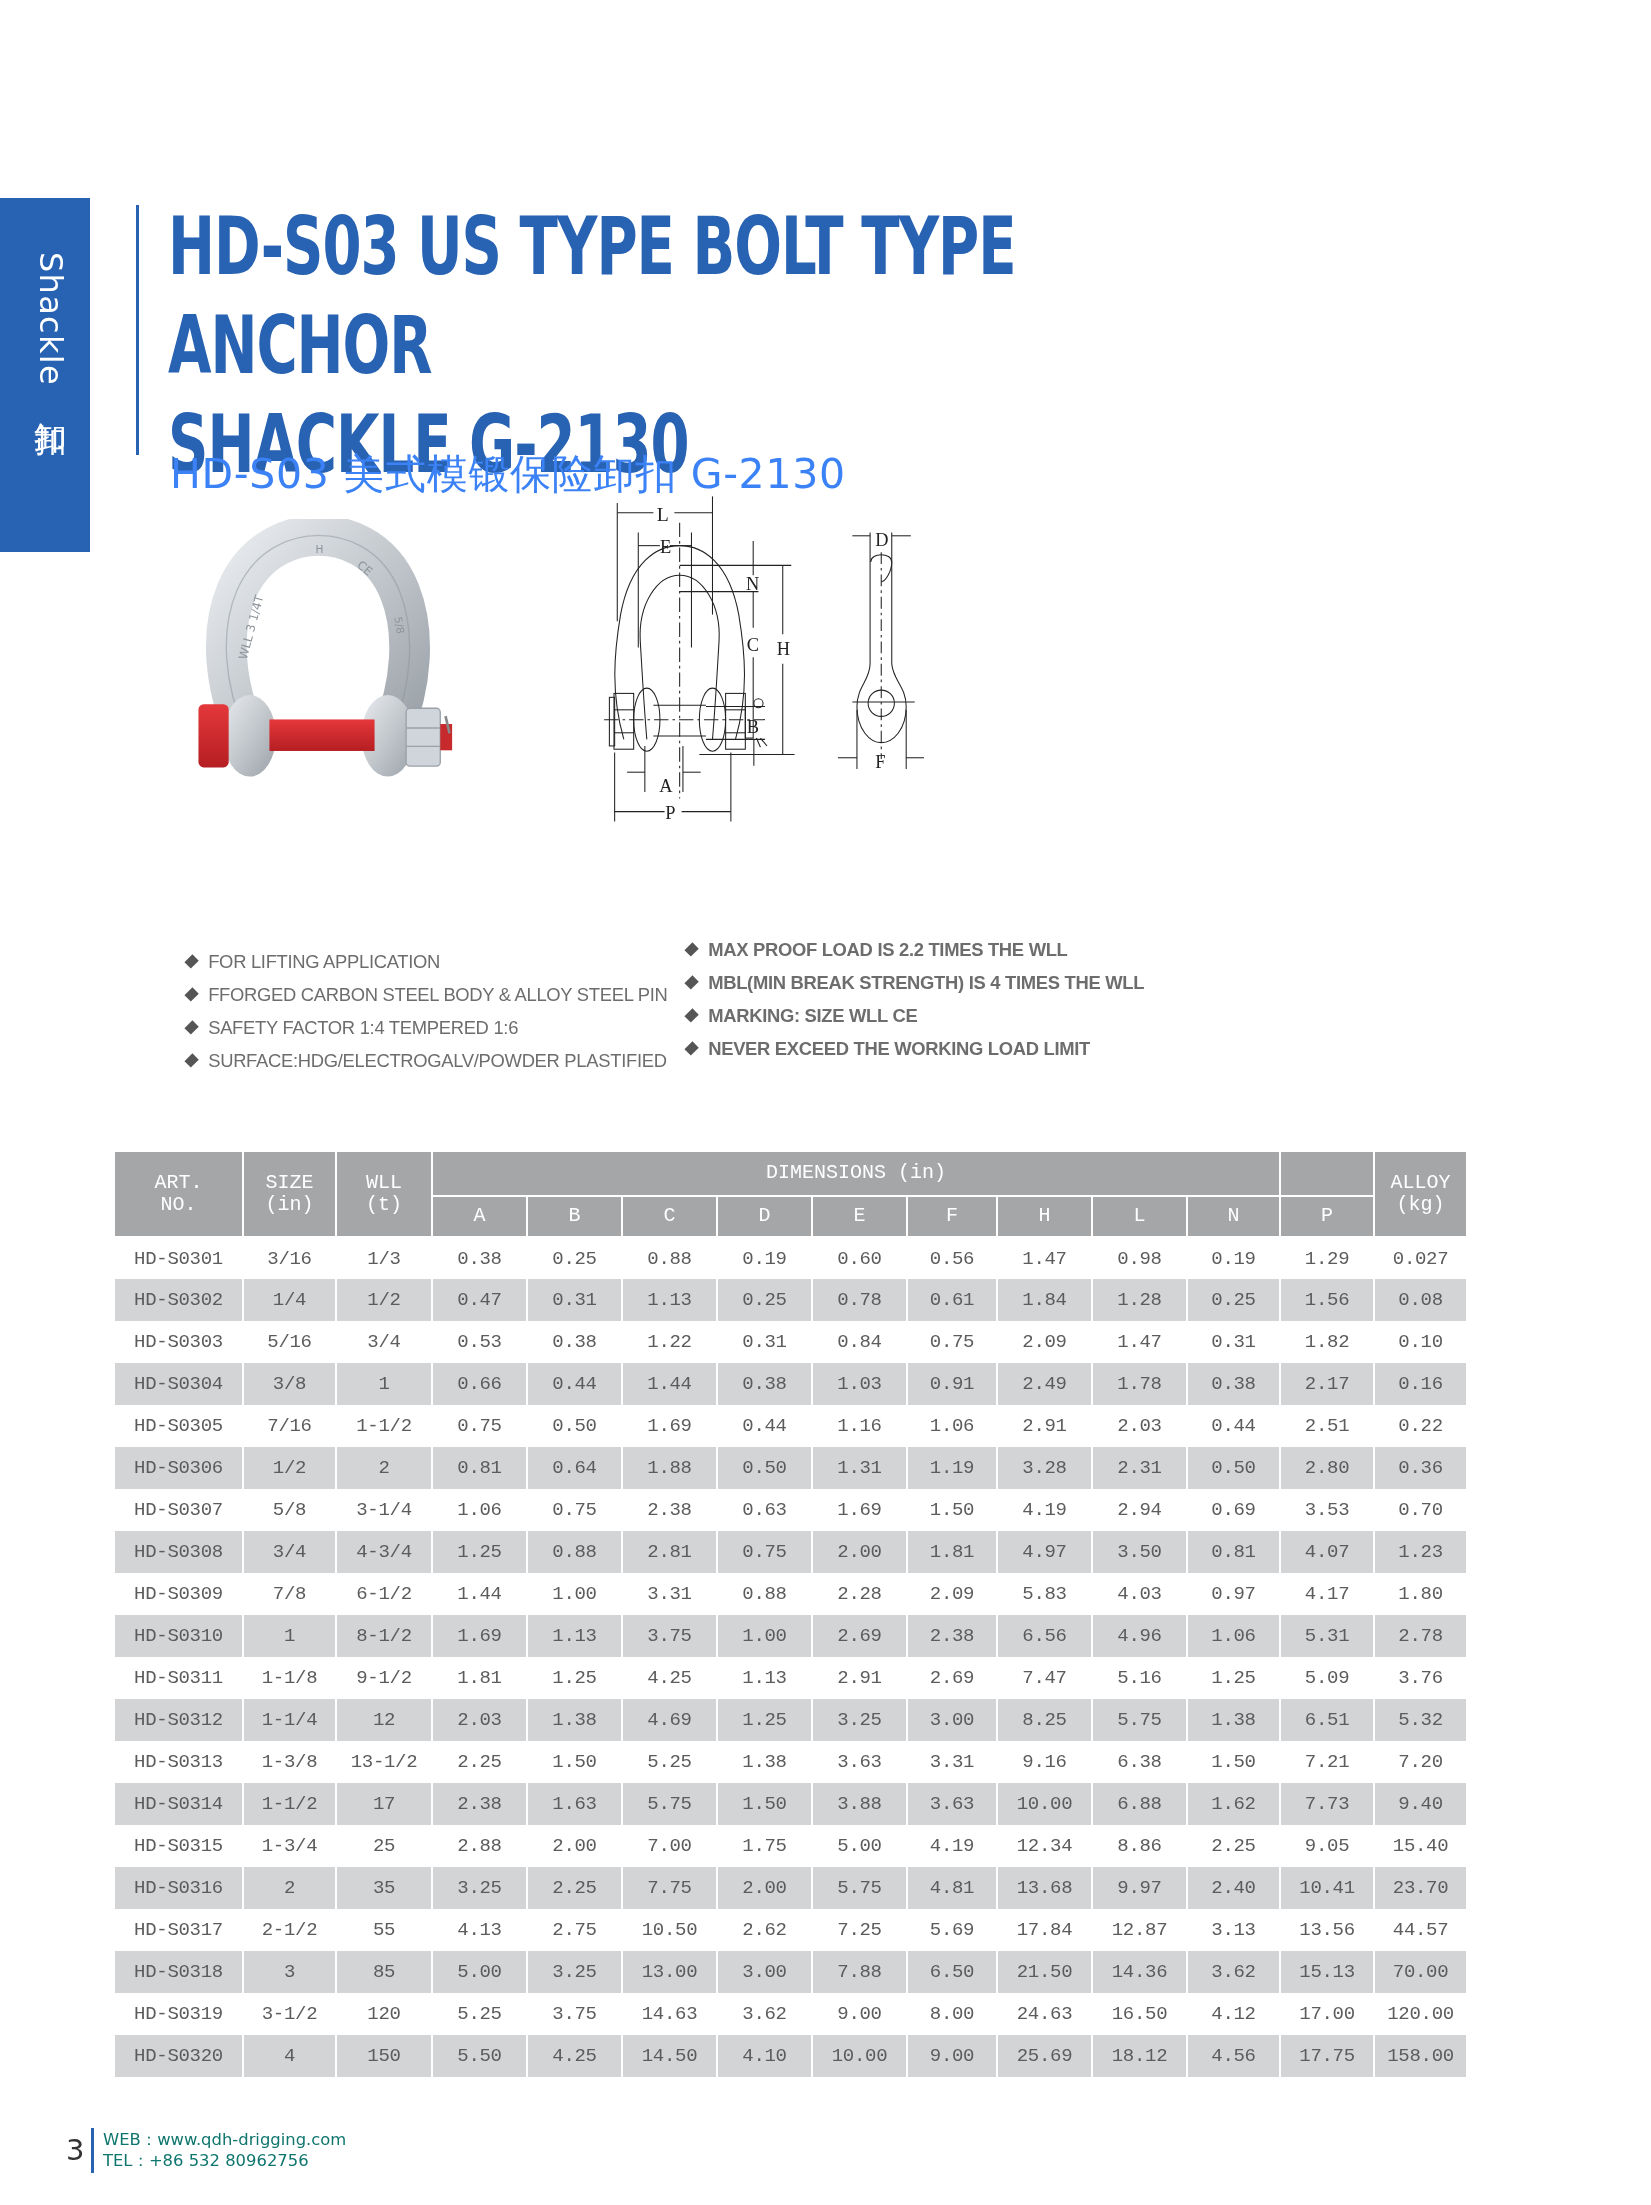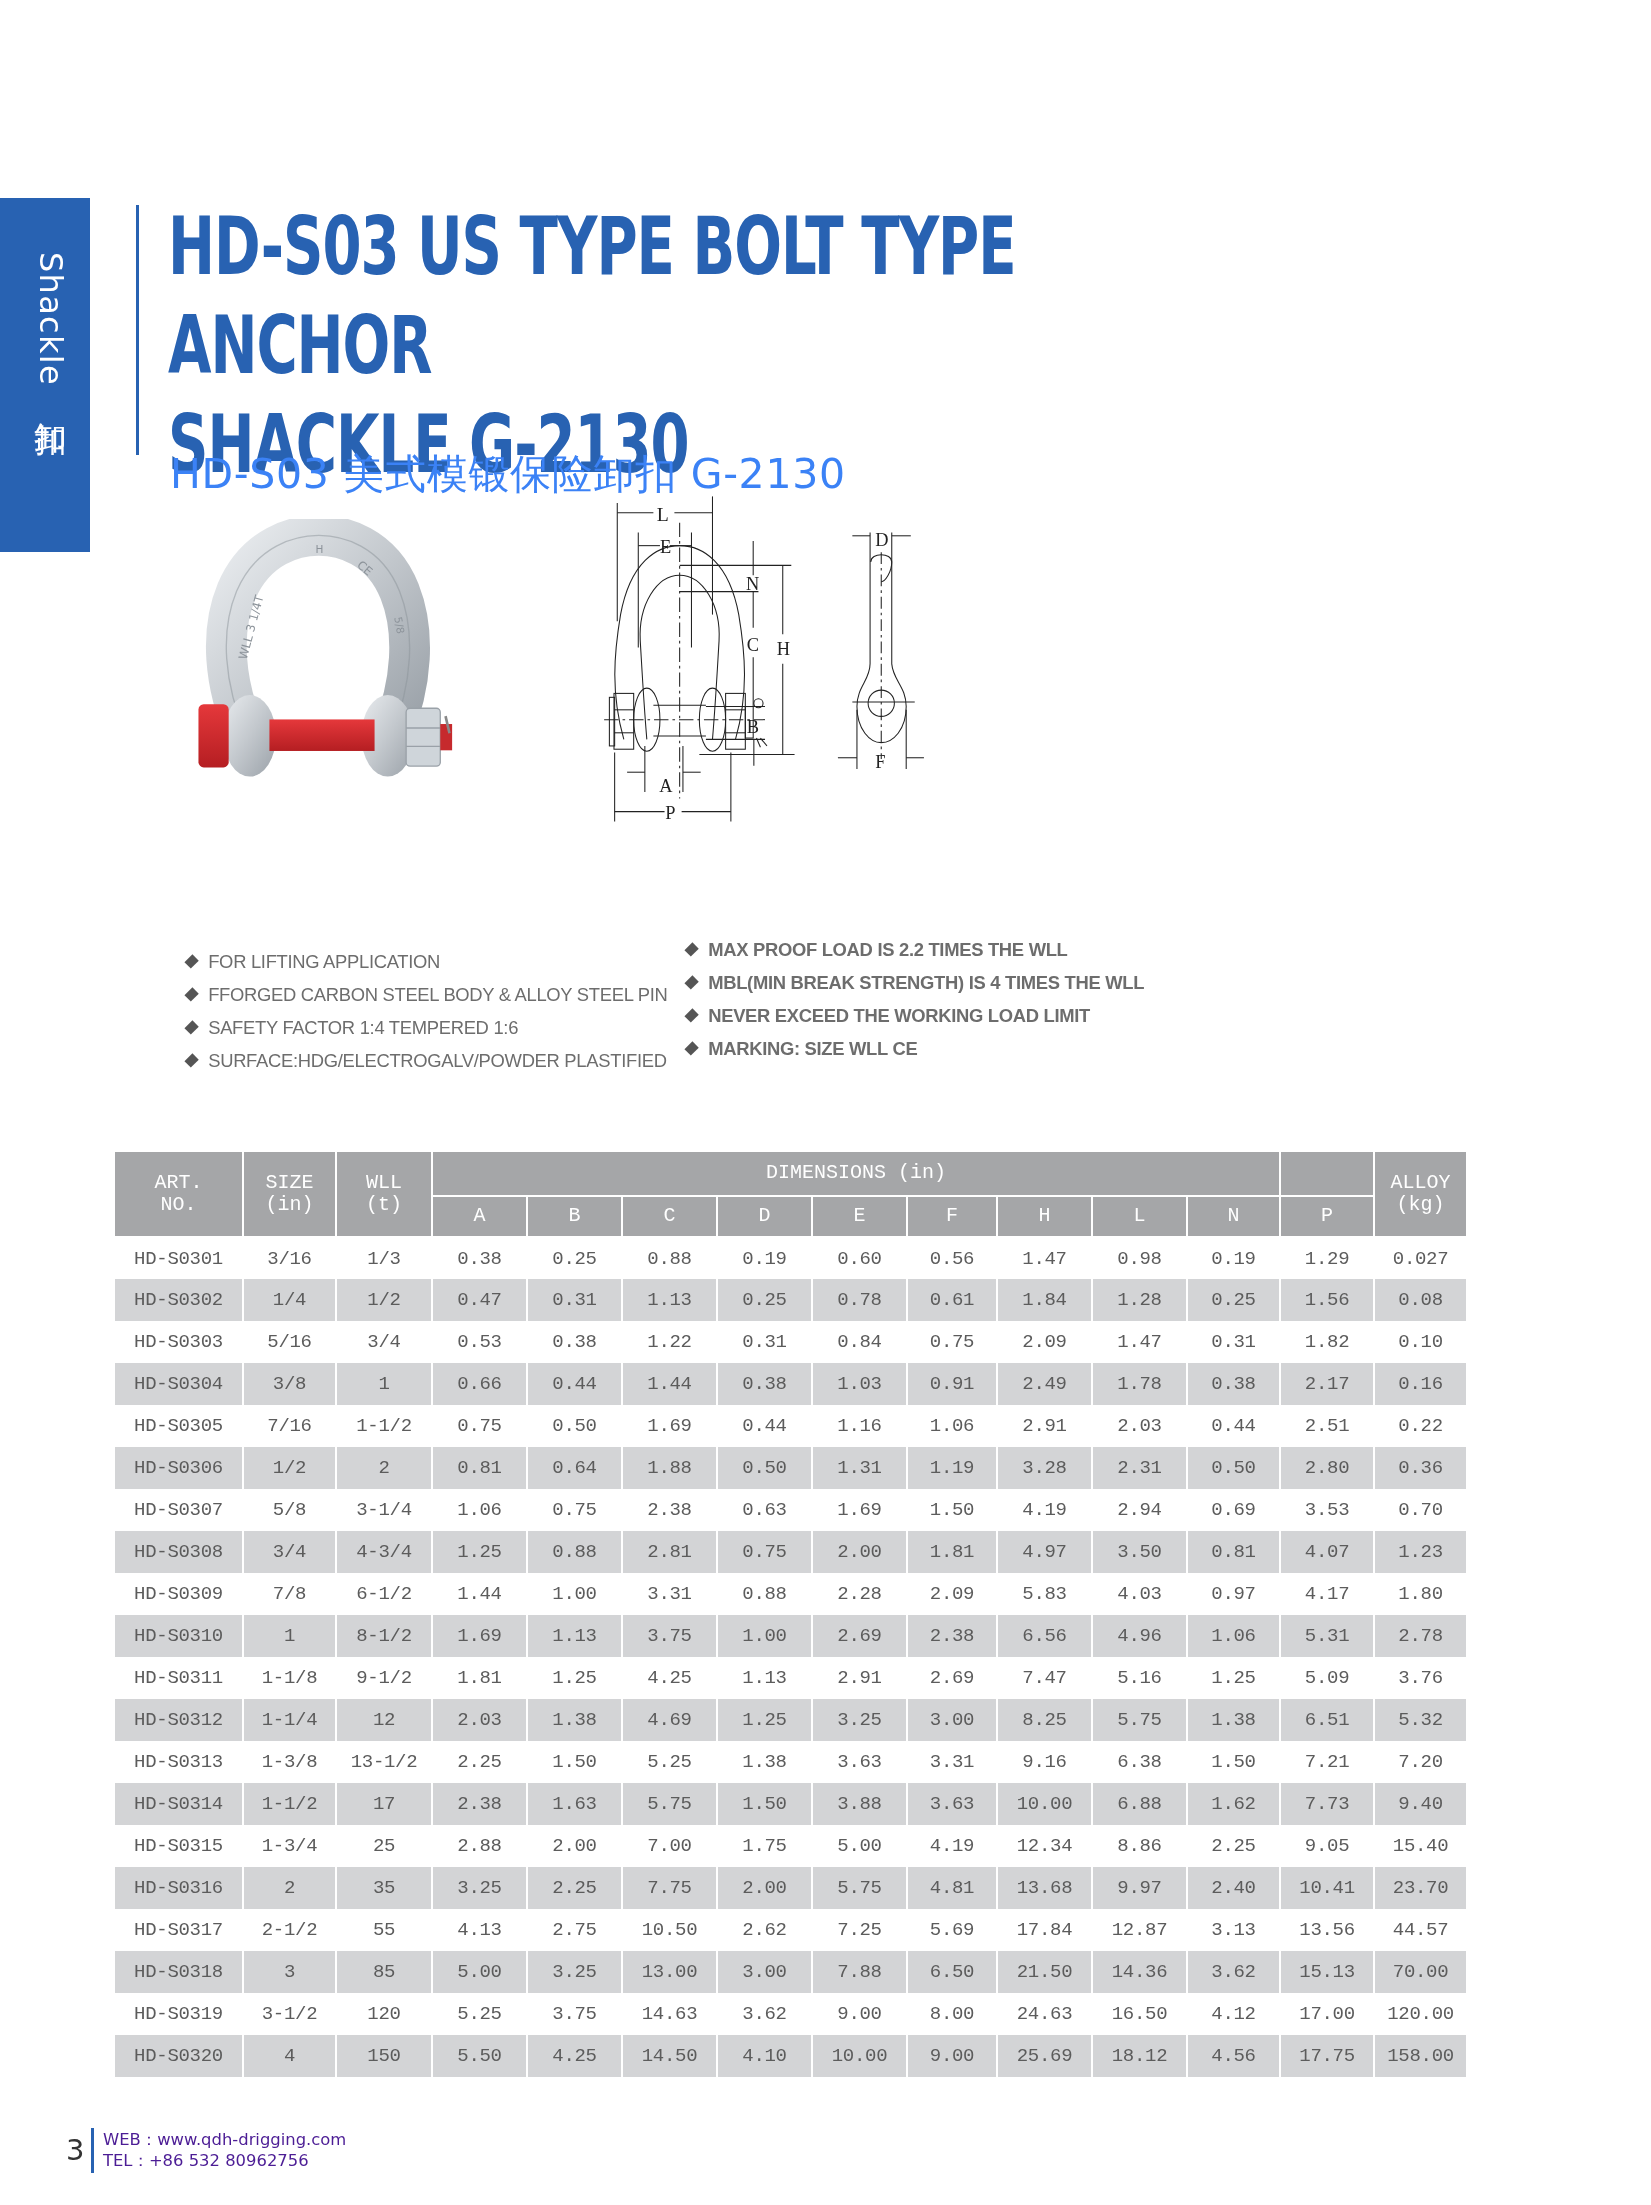--- a/index.html
+++ b/index.html
@@ -53,21 +53,21 @@
   table.spec td {
     height: 42px; text-align: center; font-size: 19px; color: #5c5c5c;
     border-left: 2px solid #ffffff; border-right: 2px solid #ffffff;
     letter-spacing: -0.3px;
   }
   table.spec tr.alt td { background: #d3d4d6; }
 
   .footer { position: absolute; left: 66px; top: 2128px; height: 46px; }
   .page-num { position: absolute; left: 0; top: 5.3px; font-size: 29px; color: #333; font-family: "DejaVu Sans", sans-serif; }
   .footer-rule { position: absolute; left: 25px; top: 0; width: 3.3px; height: 45px; background: #2862b2; }
-  .footer-lines { position: absolute; left: 37px; top: 1.3px; font-family: "DejaVu Sans", sans-serif; font-size: 16.4px; color: #4c1d95; line-height: 21px; white-space: nowrap; }
+  .footer-lines { position: absolute; left: 37px; top: 1.3px; font-family: "DejaVu Sans", sans-serif; font-size: 16.4px; color: #0f766e; line-height: 21px; white-space: nowrap; }
 </style>
 </head>
 <body>
 
 <div class="side-tab">
   <span class="side-tab-text">Shackle 卸扣</span>
 </div>
 
 <div class="title-rule"></div>
 <div class="title">
@@ -216,25 +216,25 @@
     <div class="feat-item">
         <span class="diamond"></span>
         <span>MAX PROOF LOAD IS 2.2 TIMES THE WLL</span>
       </div>
     <div class="feat-item">
         <span class="diamond"></span>
         <span>MBL(MIN BREAK STRENGTH) IS 4 TIMES THE WLL</span>
       </div>
     <div class="feat-item">
         <span class="diamond"></span>
+        <span>MARKING: SIZE WLL CE</span>
+      </div>
+    <div class="feat-item">
+        <span class="diamond"></span>
         <span>NEVER EXCEED THE WORKING LOAD LIMIT</span>
-      </div>
-    <div class="feat-item">
-        <span class="diamond"></span>
-        <span>MARKING: SIZE WLL CE</span>
       </div>
   </div>
 </div>
 
 <table class="spec">
   <colgroup>
     <col style="width:129px">
       <col style="width:93px">
       <col style="width:96px">
     <col style="width:95px">

